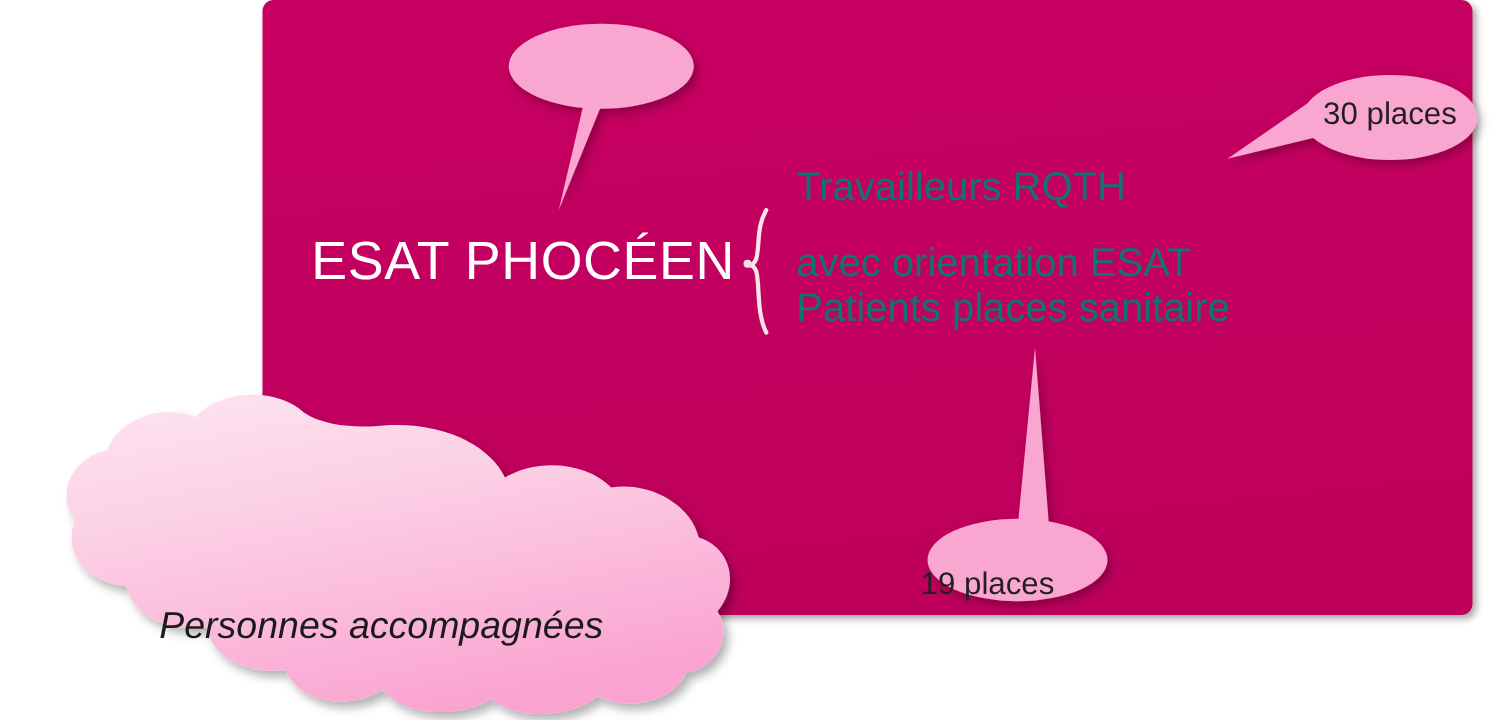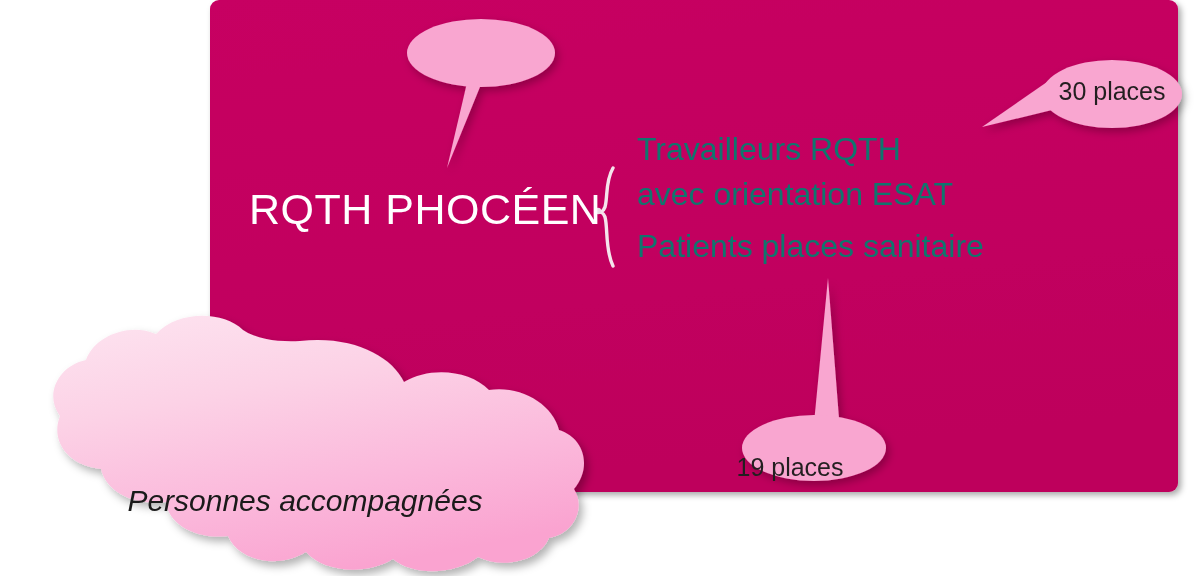--- a/index.html
+++ b/index.html
@@ -41,21 +41,21 @@
     font-weight: 400;
   }
 
   .detail-line {
     left: 637px;
     color: #0f766e;
     font-size: 32px;
     font-weight: 400;
   }
   #detail-line-0 { top: 131px; }
-  #detail-line-1 { top: 176px; }
+  #detail-line-1 { top: 192px; }
   #detail-line-2 { top: 228px; }
 
   .bubble-label {
     color: #231f20;
     font-size: 25px;
     text-align: center;
   }
   #bubble-label-0 { left: 408px; top: 35px; width: 148px; }
   #bubble-label-1 { left: 1042px; top: 77px; width: 140px; }
   #bubble-label-2 { left: 716px; top: 433px; width: 148px; margin-top: 20px; }
@@ -143,21 +143,21 @@
         C 134 506, 106 492, 101 469
         C 68 466, 50 441, 60 416
         C 44 395, 58 366, 86 360
         C 94 336, 130 322, 156 334
         C 177 311, 222 310, 243 330
         C 258 340, 280 342, 300 341
         Z" fill="url(#gradCloud)"></path>
     </g>
   </svg>
 
-  <div class="txt" id="org-title">RQTH PHOCÉEN</div>
+  <div class="txt" id="org-title">ESAT PHOCÉEN</div>
 
   <div class="txt detail-line" id="detail-line-0">Travailleurs RQTH</div>
   <div class="txt detail-line" id="detail-line-1">avec orientation ESAT</div>
   <div class="txt detail-line" id="detail-line-2">Patients places sanitaire</div>
 
   <div class="txt bubble-label" id="bubble-label-1">30 places</div>
   <div class="txt bubble-label" id="bubble-label-2">19 places</div>
 
   <div class="txt" id="cloud-text">
     <div>Personnes accompagnées</div>

